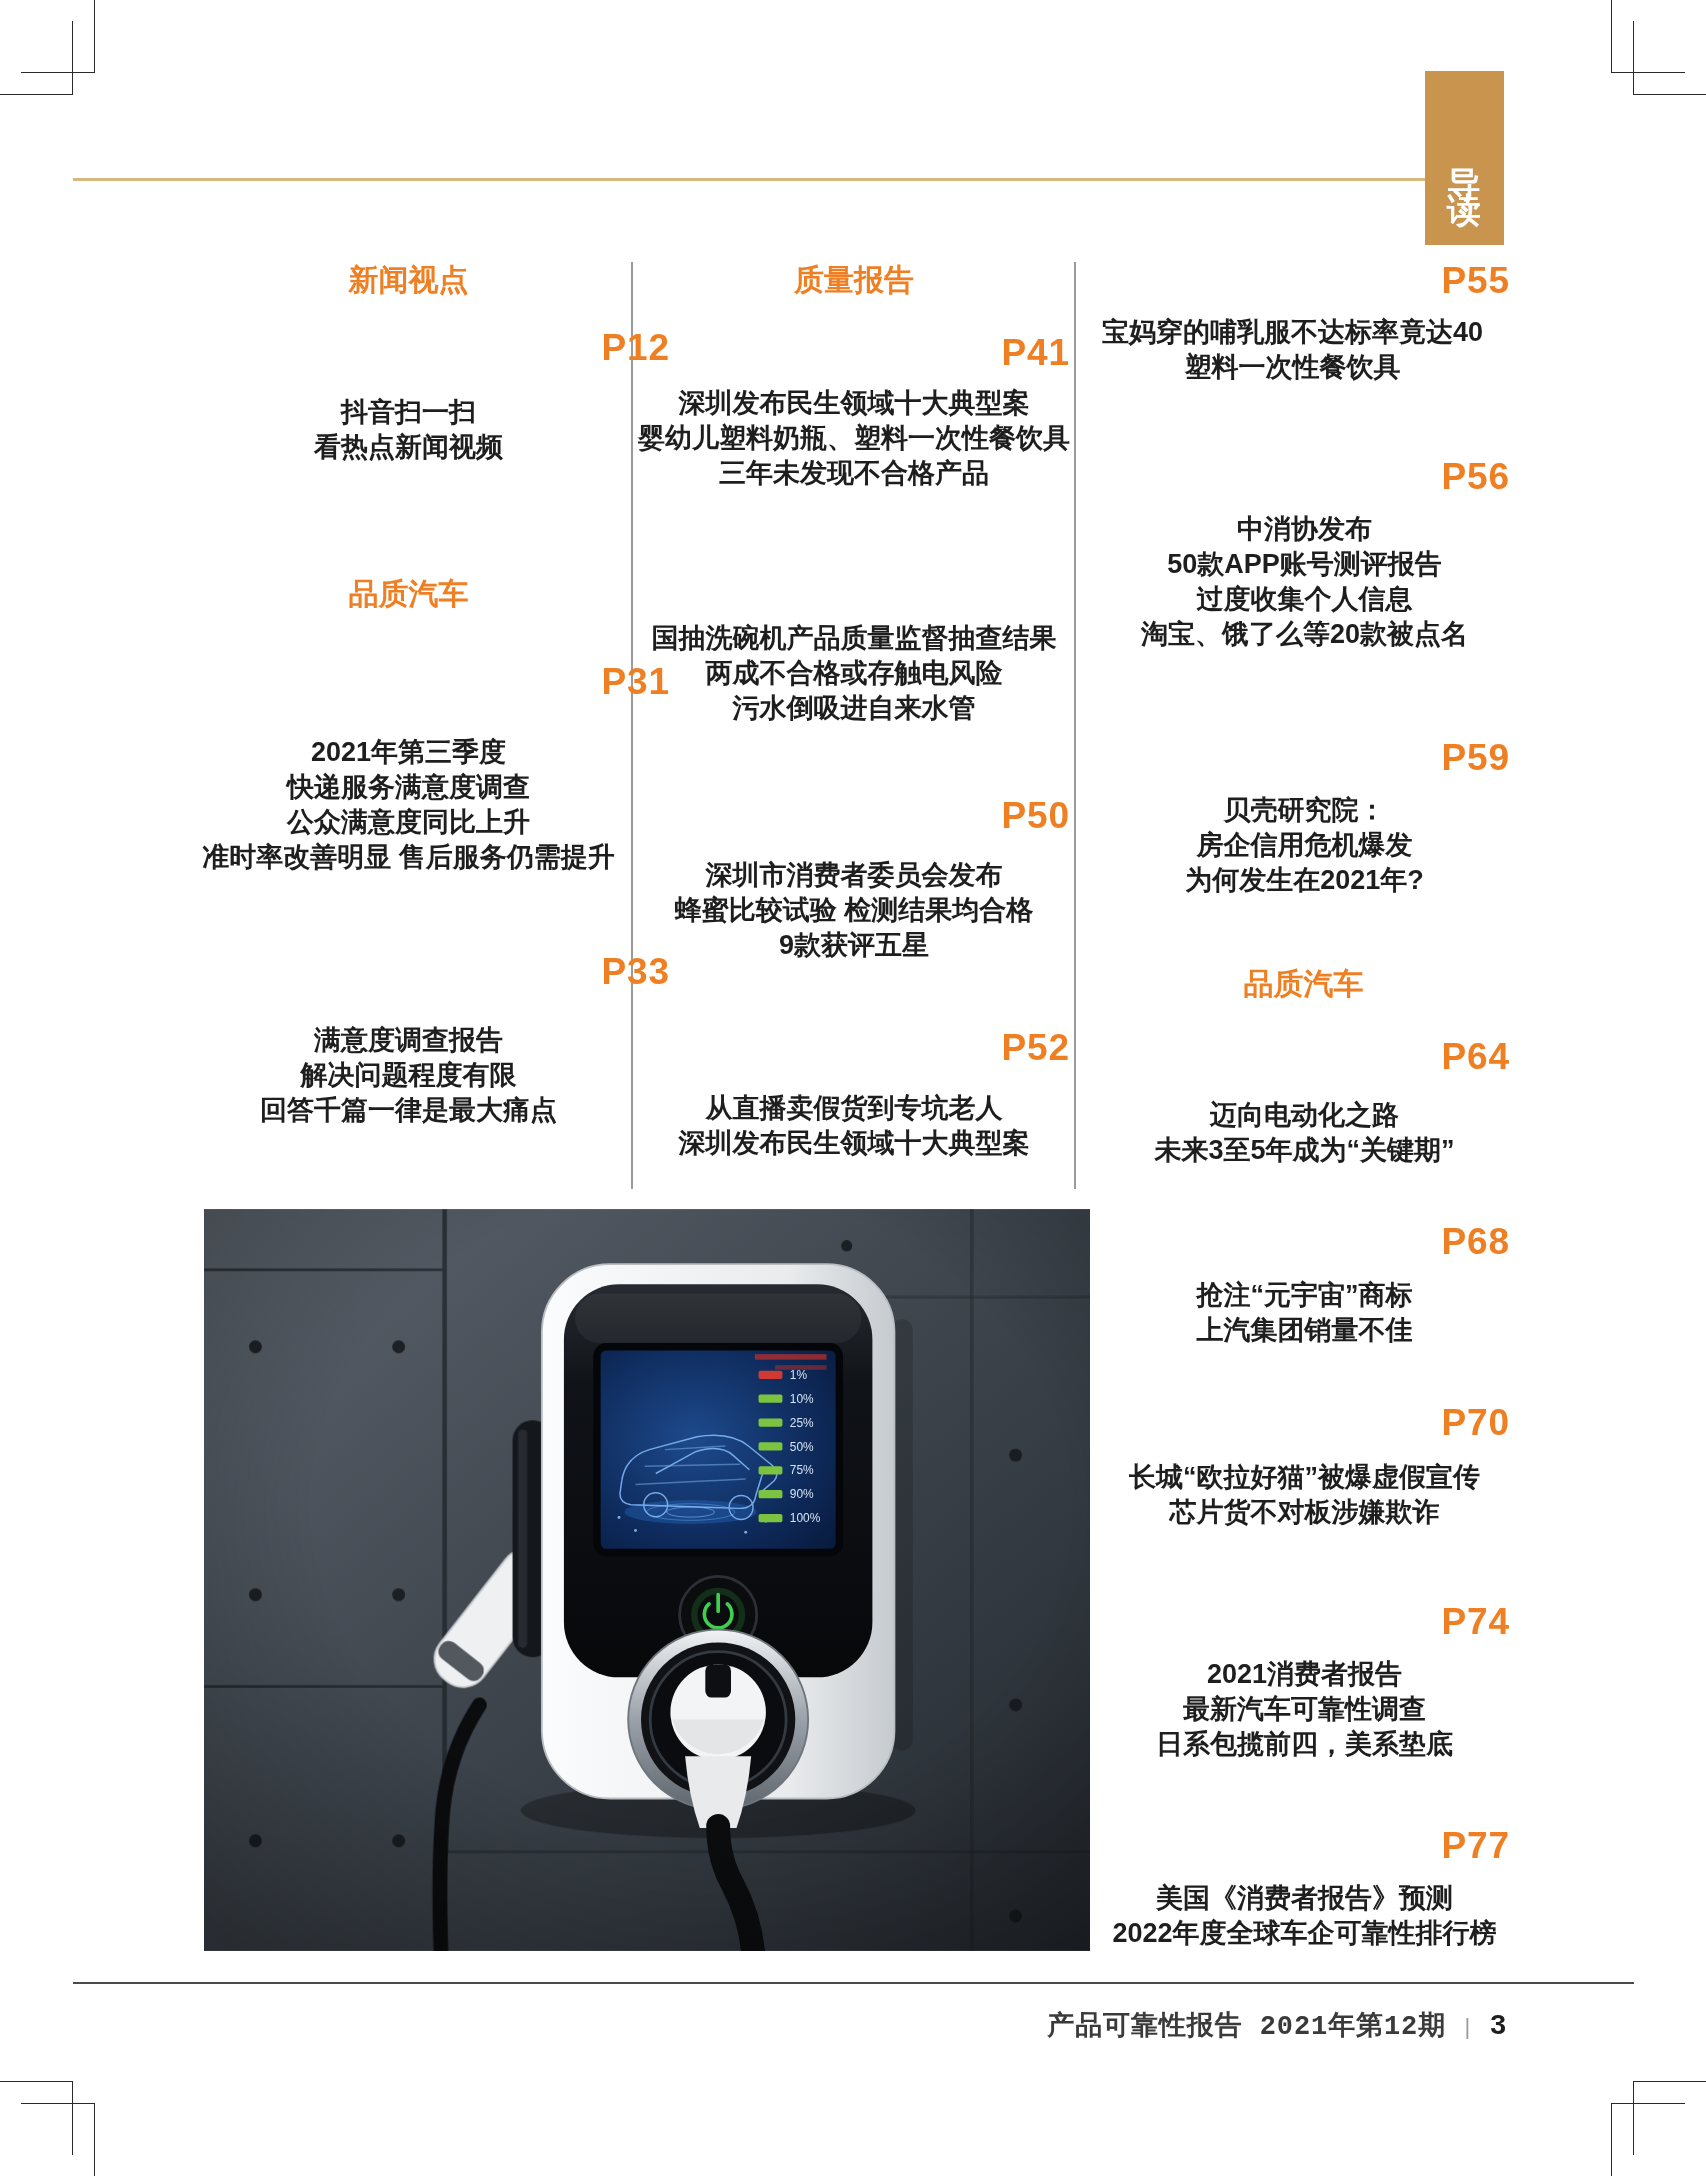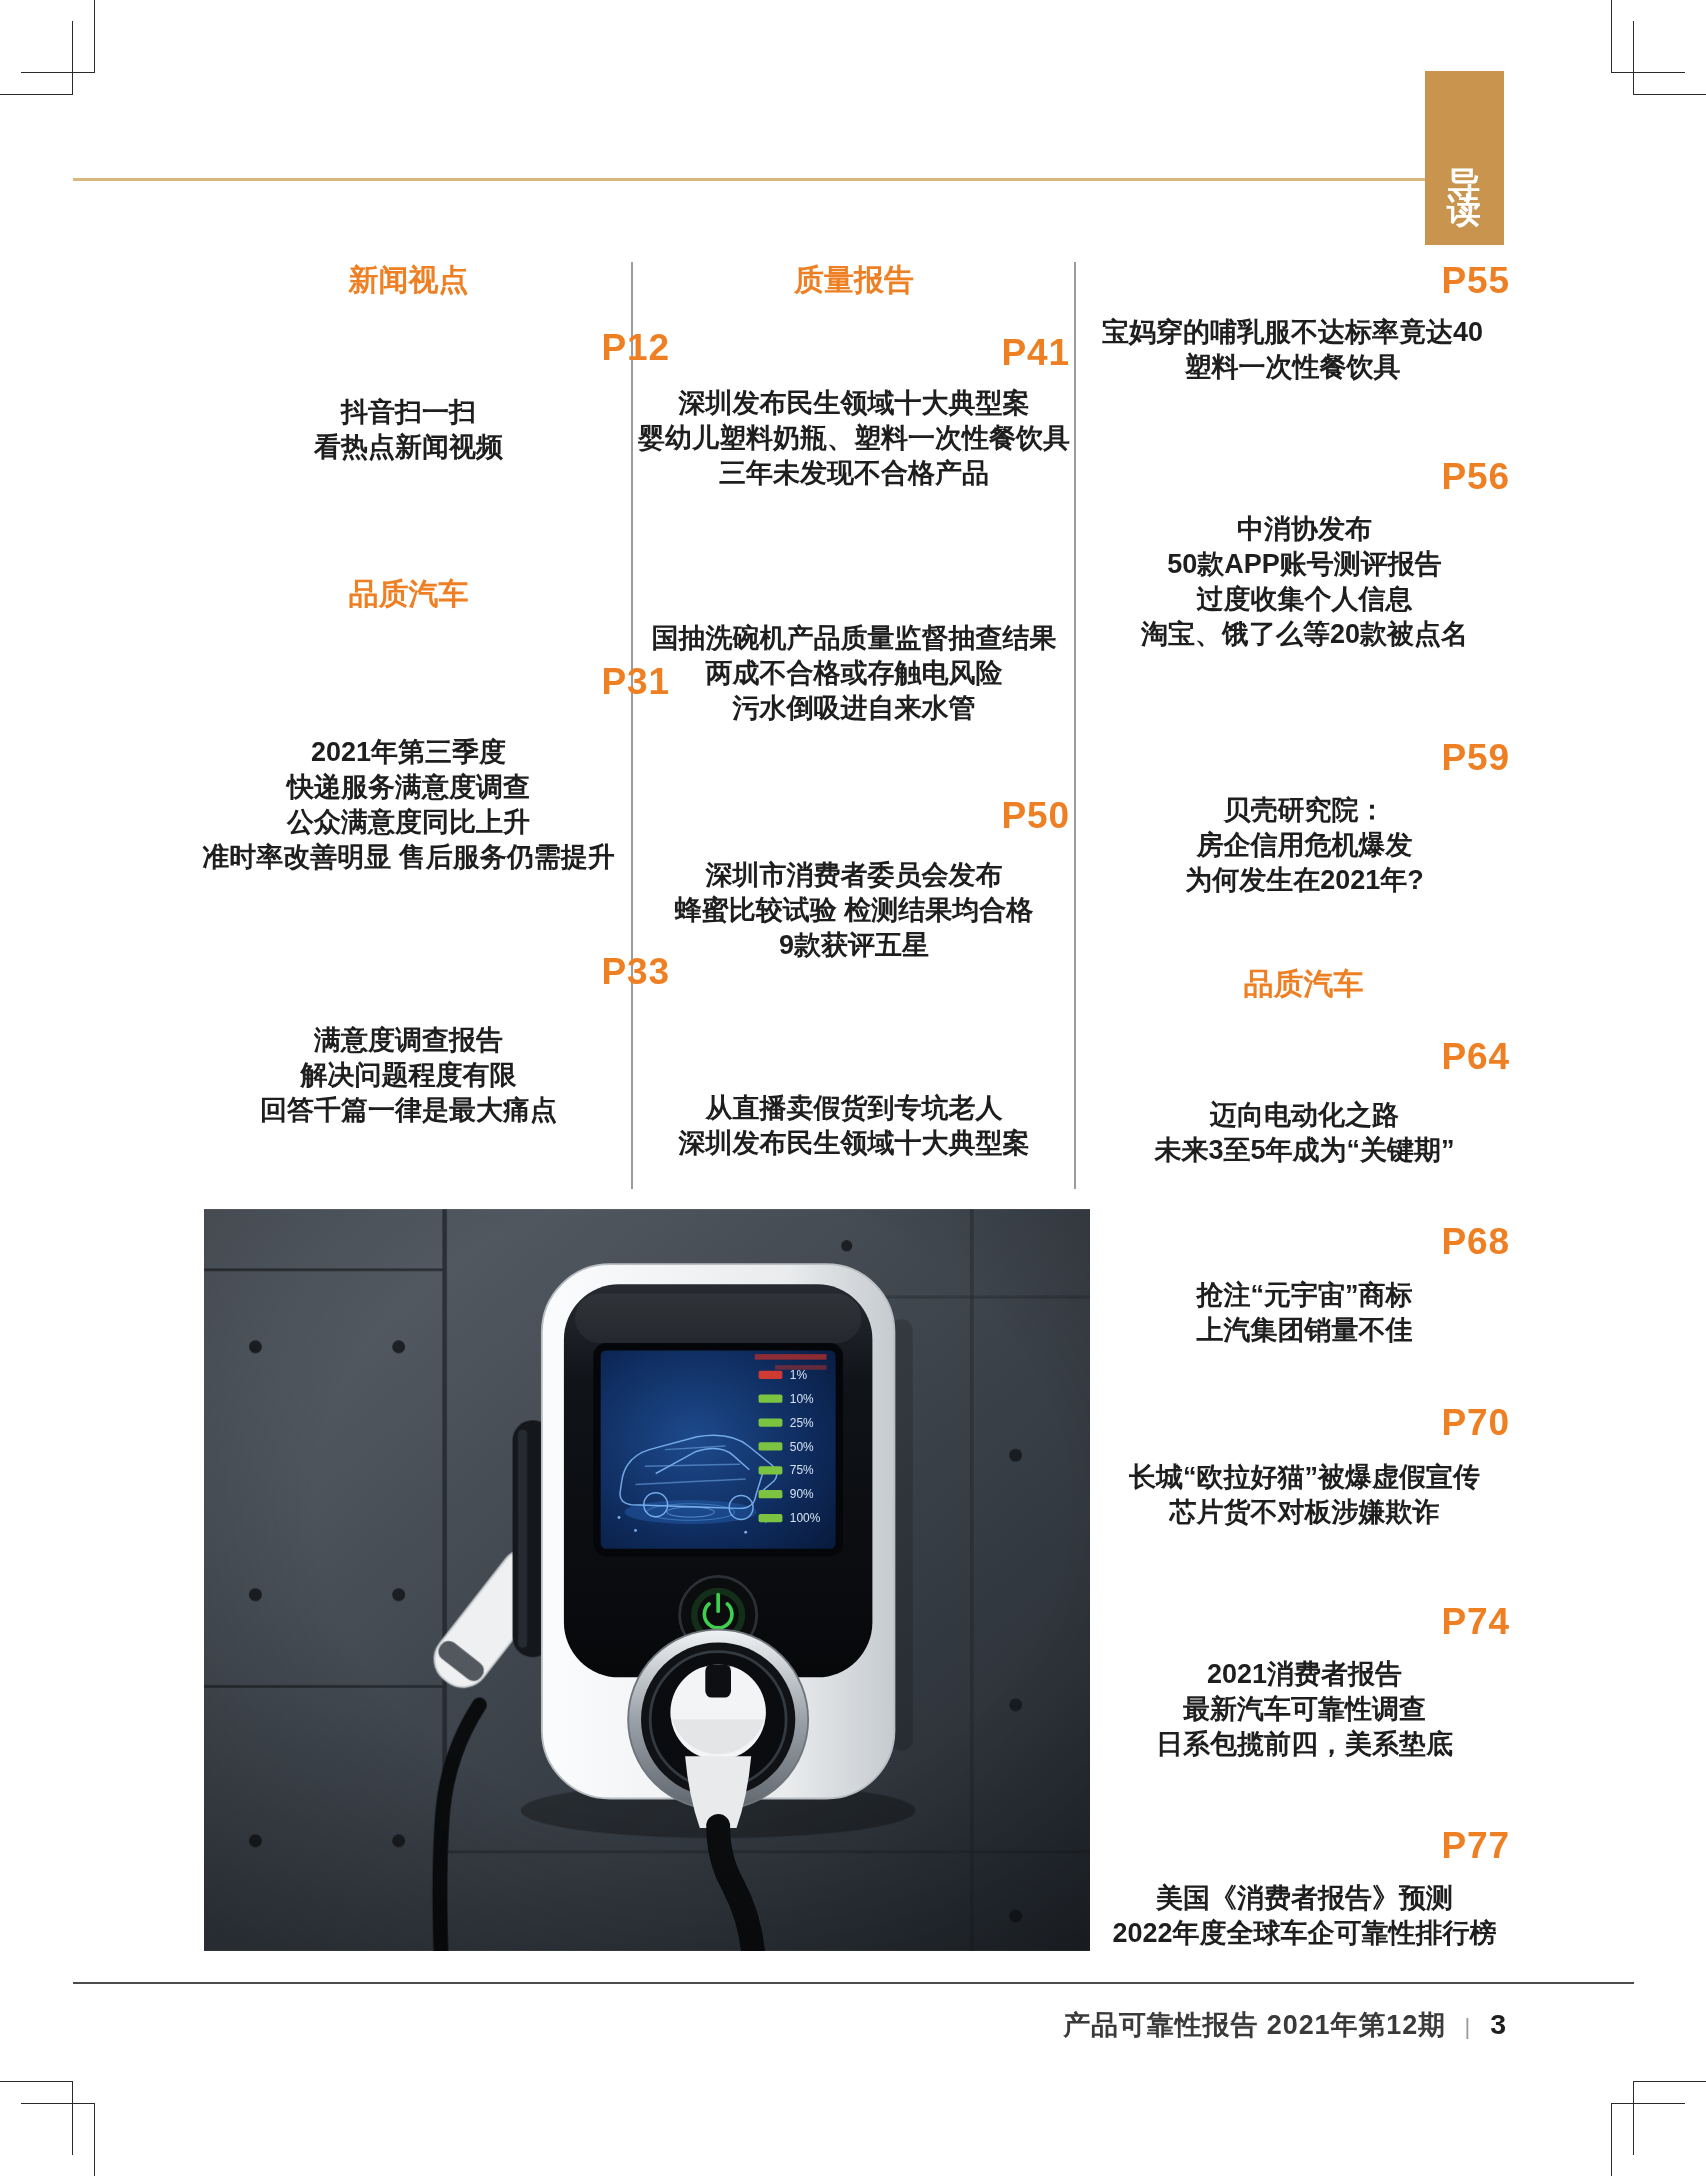--- a/index.html
+++ b/index.html
@@ -16,21 +16,21 @@
   .hd{position:absolute;text-align:center;color:#ee7f23;font-size:30px;font-weight:700;}
   .pn{position:absolute;text-align:right;color:#ee7f23;font-size:37px;font-weight:700;letter-spacing:0.9px;}
   .tl{position:absolute;text-align:center;color:#1e1e1e;font-size:27px;font-weight:600;line-height:35px;}
   
   #photo{position:absolute;left:204px;top:1209px;width:886px;height:742px;}
   #photo svg{display:block;width:100%;height:100%;}
   .batlabel{font-family:"Liberation Sans","DejaVu Sans",sans-serif;font-size:13px;fill:#d6e4f4;}
   
   #footer-rule{position:absolute;left:73px;top:1982px;width:1561px;height:1.8px;background:#4b4b4b;}
   #footer{position:absolute;right:200px;top:2007px;display:flex;align-items:baseline;}
-  #footer .ft-title{font-size:27px;color:#3a3a3a;font-weight:600;letter-spacing:0.9px;}
+  #footer .ft-title{font-size:27px;color:#3a3a3a;font-weight:600;letter-spacing:0.9px;font-family:Liberation Mono, monospace;}
   #footer .ft-sep{font-size:22px;color:#9a9a9a;margin:0 20px 0 18.4px;font-weight:400;}
   #footer .ft-num{font-size:28.5px;color:#1e1e1e;font-weight:700;}
   
   .cm{position:absolute;border:0 solid #2a2a2a;}
   .cm-tl-a{left:21px;top:0;width:73px;height:72px;border-right-width:1.8px;border-bottom-width:1.8px;}
   .cm-tl-b{left:0;top:21px;width:72px;height:73px;border-right-width:1.8px;border-bottom-width:1.8px;}
   .cm-tr-a{right:21px;top:0;width:73px;height:72px;border-left-width:1.8px;border-bottom-width:1.8px;}
   .cm-tr-b{right:0;top:21px;width:72px;height:73px;border-left-width:1.8px;border-bottom-width:1.8px;}
   .cm-bl-a{left:21px;bottom:0;width:73px;height:72px;border-right-width:1.8px;border-top-width:1.8px;}
   .cm-bl-b{left:0;bottom:21px;width:72px;height:73px;border-right-width:1.8px;border-top-width:1.8px;}
@@ -91,20 +91,21 @@
     <div class="ln">国抽洗碗机产品质量监督抽查结果</div>
     <div class="ln">两成不合格或存触电风险</div>
     <div class="ln">污水倒吸进自来水管</div>
   </div>
   <div class="pn" style="left:638px;top:795px;width:432px">P50</div>
   <div class="tl" style="left:606px;top:858px;width:496px">
     <div class="ln">深圳市消费者委员会发布</div>
     <div class="ln">蜂蜜比较试验 检测结果均合格</div>
     <div class="ln">9款获评五星</div>
   </div>
+  <div class="pn" style="left:638px;top:1027px;width:432px">P52</div>
   <div class="tl" style="left:606px;top:1091px;width:496px">
     <div class="ln">从直播卖假货到专坑老人</div>
     <div class="ln">深圳发布民生领域十大典型案</div>
   </div>
 
   <div class="pn" style="left:1097px;top:260px;width:413px">P55</div>
   <div class="tl" style="left:1072px;top:315px;width:441px">
     <div class="ln">宝妈穿的哺乳服不达标率竟达40</div>
     <div class="ln">塑料一次性餐饮具</div>
   </div>

